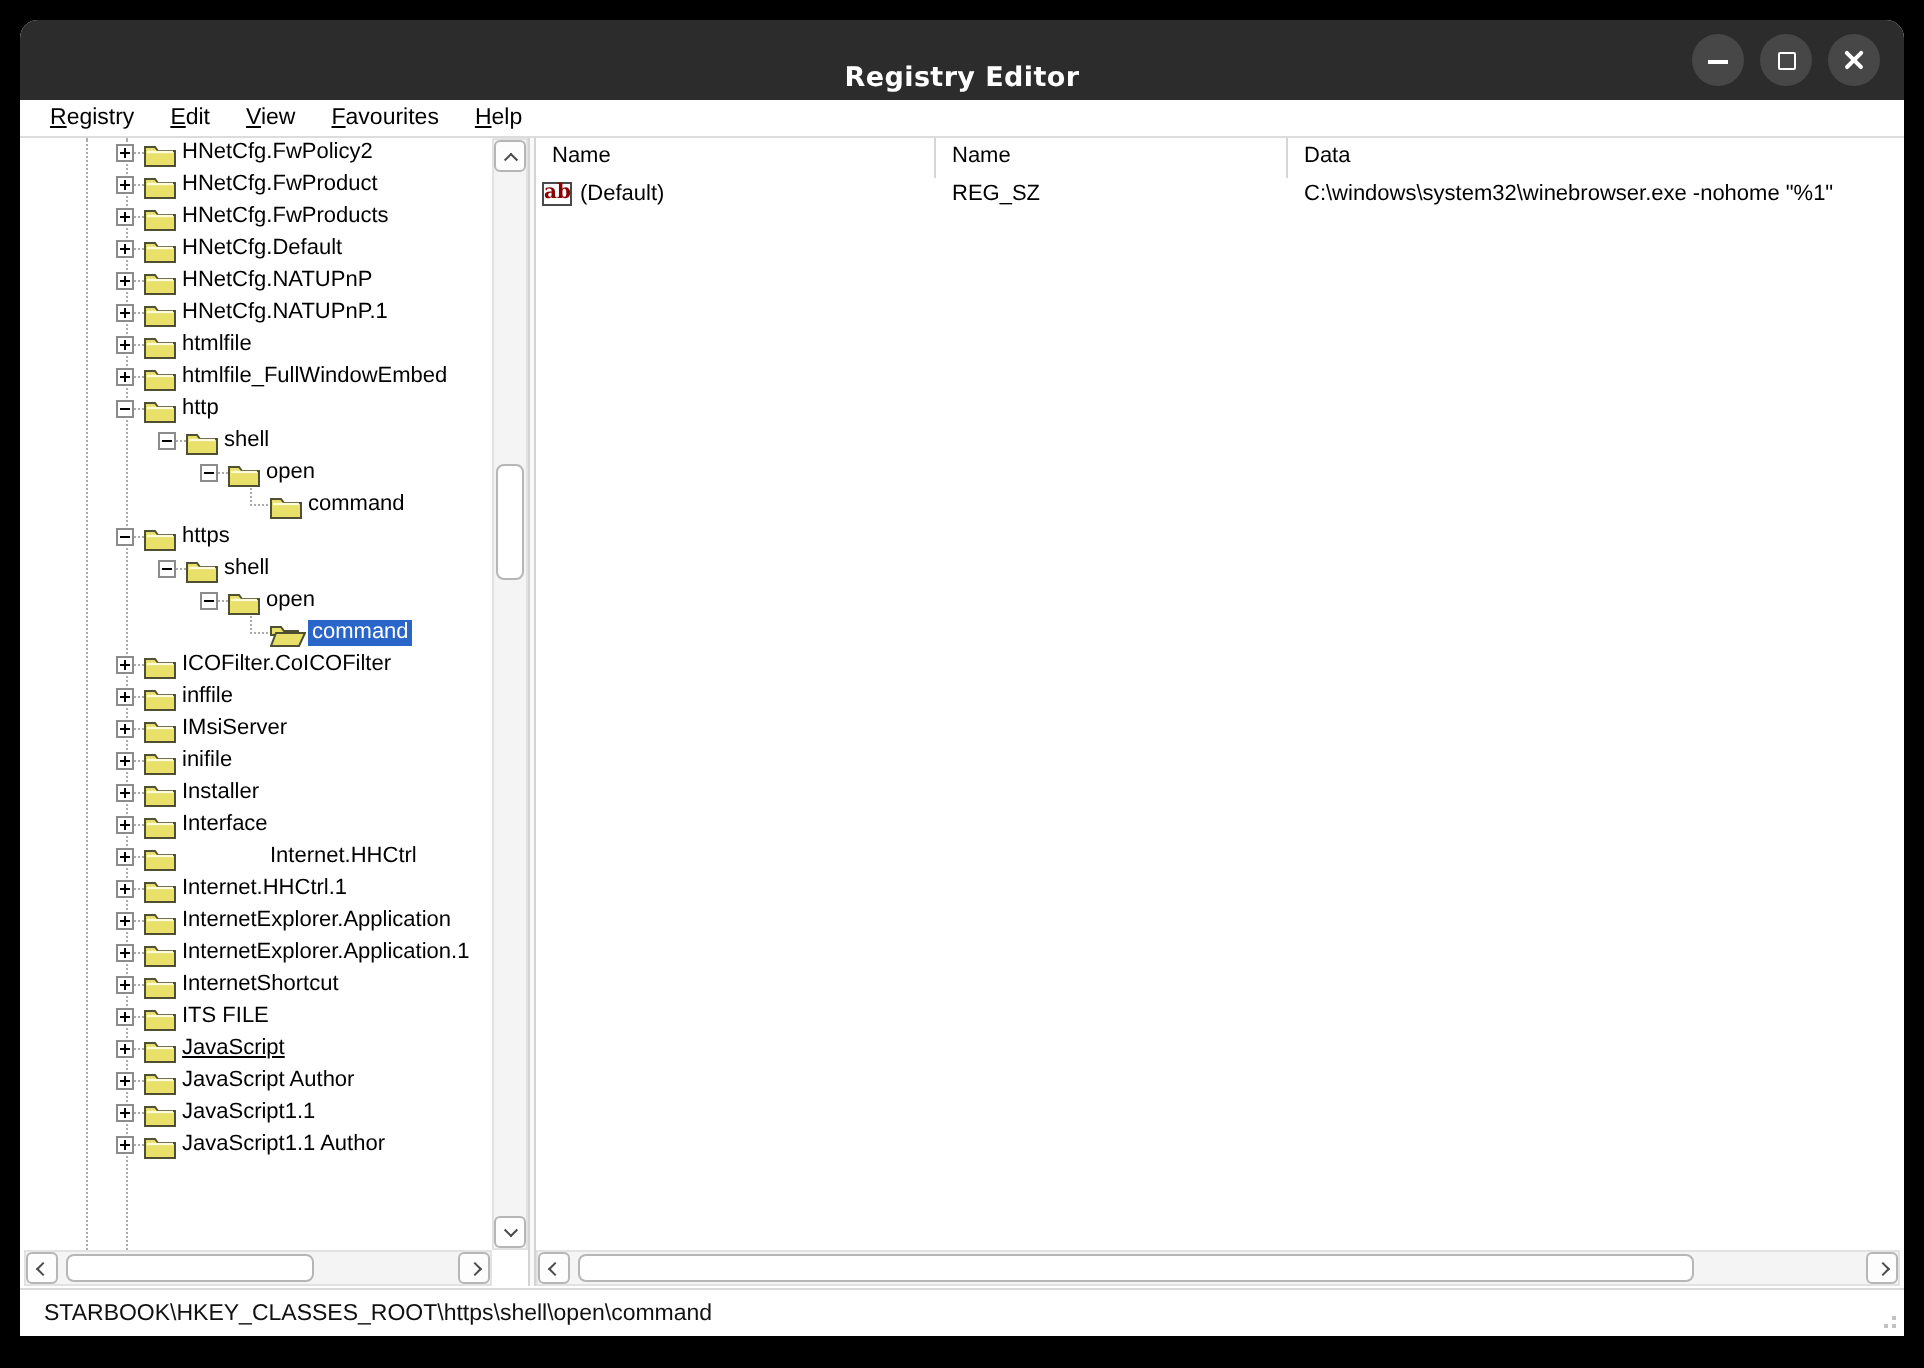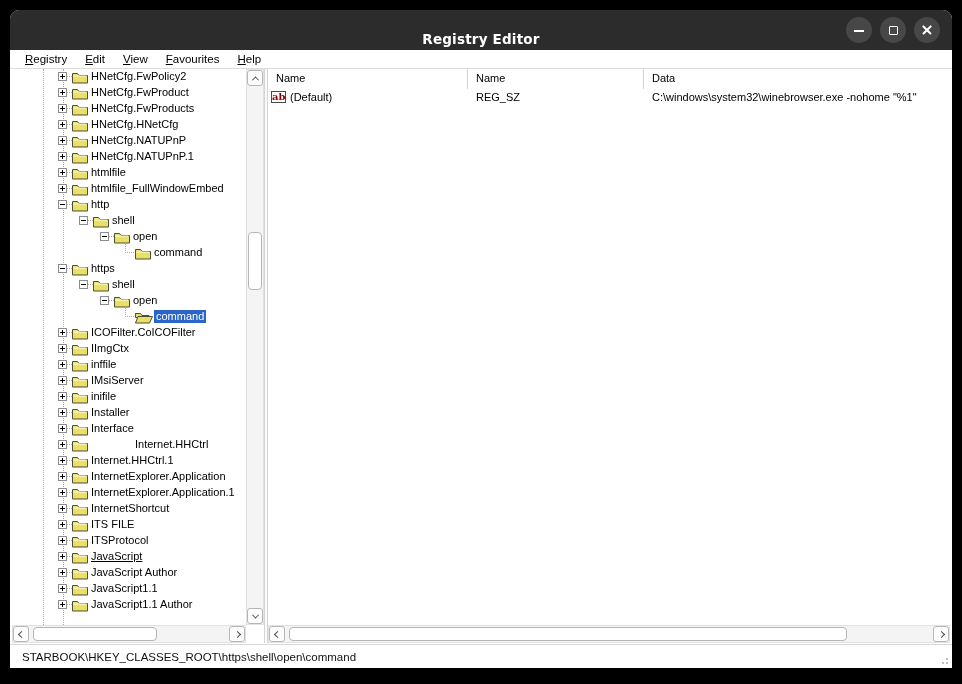--- a/index.html
+++ b/index.html
@@ -140,21 +140,21 @@
                 </svg></span>
               <span class="tree-label" style="left: 77px;">HNetCfg.FwProducts</span>
             </div>
             <div class="tree-row">
               <span class="expander plus" style="left: 46px;"></span>
               <span class="stub" style="left: 55px;"></span>
               <span class="folder" style="left: 60px;"><svg width="16" height="14" viewBox="0 0 16 14" class="folder-svg">
                   <path d="M0.5 3.5 h5 l1.5 2 h8.5 v7.5 h-15 z" fill="#e9e06a" stroke="#4f4f33"></path>
                   <path d="M1.5 6 h13" stroke="#fffbd8" stroke-width="1.2"></path>
                 </svg></span>
-              <span class="tree-label" style="left: 77px;">HNetCfg.HNetCfg</span>
+              <span class="tree-label" style="left: 77px;">HNetCfg.Default</span>
             </div>
             <div class="tree-row">
               <span class="expander plus" style="left: 46px;"></span>
               <span class="stub" style="left: 55px;"></span>
               <span class="folder" style="left: 60px;"><svg width="16" height="14" viewBox="0 0 16 14" class="folder-svg">
                   <path d="M0.5 3.5 h5 l1.5 2 h8.5 v7.5 h-15 z" fill="#e9e06a" stroke="#4f4f33"></path>
                   <path d="M1.5 6 h13" stroke="#fffbd8" stroke-width="1.2"></path>
                 </svg></span>
               <span class="tree-label" style="left: 77px;">HNetCfg.NATUPnP</span>
             </div>
@@ -264,29 +264,20 @@
                 </svg></span>
               <span class="tree-label" style="left: 77px;">ICOFilter.CoICOFilter</span>
             </div>
             <div class="tree-row">
               <span class="expander plus" style="left: 46px;"></span>
               <span class="stub" style="left: 55px;"></span>
               <span class="folder" style="left: 60px;"><svg width="16" height="14" viewBox="0 0 16 14" class="folder-svg">
                   <path d="M0.5 3.5 h5 l1.5 2 h8.5 v7.5 h-15 z" fill="#e9e06a" stroke="#4f4f33"></path>
                   <path d="M1.5 6 h13" stroke="#fffbd8" stroke-width="1.2"></path>
                 </svg></span>
-              <span class="tree-label" style="left: 77px;">IImgCtx</span>
-            </div>
-            <div class="tree-row">
-              <span class="expander plus" style="left: 46px;"></span>
-              <span class="stub" style="left: 55px;"></span>
-              <span class="folder" style="left: 60px;"><svg width="16" height="14" viewBox="0 0 16 14" class="folder-svg">
-                  <path d="M0.5 3.5 h5 l1.5 2 h8.5 v7.5 h-15 z" fill="#e9e06a" stroke="#4f4f33"></path>
-                  <path d="M1.5 6 h13" stroke="#fffbd8" stroke-width="1.2"></path>
-                </svg></span>
               <span class="tree-label" style="left: 77px;">inffile</span>
             </div>
             <div class="tree-row">
               <span class="expander plus" style="left: 46px;"></span>
               <span class="stub" style="left: 55px;"></span>
               <span class="folder" style="left: 60px;"><svg width="16" height="14" viewBox="0 0 16 14" class="folder-svg">
                   <path d="M0.5 3.5 h5 l1.5 2 h8.5 v7.5 h-15 z" fill="#e9e06a" stroke="#4f4f33"></path>
                   <path d="M1.5 6 h13" stroke="#fffbd8" stroke-width="1.2"></path>
                 </svg></span>
               <span class="tree-label" style="left: 77px;">IMsiServer</span>
@@ -364,29 +355,20 @@
               <span class="tree-label" style="left: 77px;">InternetShortcut</span>
             </div>
             <div class="tree-row">
               <span class="expander plus" style="left: 46px;"></span>
               <span class="stub" style="left: 55px;"></span>
               <span class="folder" style="left: 60px;"><svg width="16" height="14" viewBox="0 0 16 14" class="folder-svg">
                   <path d="M0.5 3.5 h5 l1.5 2 h8.5 v7.5 h-15 z" fill="#e9e06a" stroke="#4f4f33"></path>
                   <path d="M1.5 6 h13" stroke="#fffbd8" stroke-width="1.2"></path>
                 </svg></span>
               <span class="tree-label" style="left: 77px;">ITS FILE</span>
-            </div>
-            <div class="tree-row">
-              <span class="expander plus" style="left: 46px;"></span>
-              <span class="stub" style="left: 55px;"></span>
-              <span class="folder" style="left: 60px;"><svg width="16" height="14" viewBox="0 0 16 14" class="folder-svg">
-                  <path d="M0.5 3.5 h5 l1.5 2 h8.5 v7.5 h-15 z" fill="#e9e06a" stroke="#4f4f33"></path>
-                  <path d="M1.5 6 h13" stroke="#fffbd8" stroke-width="1.2"></path>
-                </svg></span>
-              <span class="tree-label" style="left: 77px;">ITSProtocol</span>
             </div>
             <div class="tree-row">
               <span class="expander plus" style="left: 46px;"></span>
               <span class="stub" style="left: 55px;"></span>
               <span class="folder" style="left: 60px;"><svg width="16" height="14" viewBox="0 0 16 14" class="folder-svg">
                   <path d="M0.5 3.5 h5 l1.5 2 h8.5 v7.5 h-15 z" fill="#e9e06a" stroke="#4f4f33"></path>
                   <path d="M1.5 6 h13" stroke="#fffbd8" stroke-width="1.2"></path>
                 </svg></span>
               <span class="tree-label" style="left: 77px; text-decoration: underline;">JavaScript</span>
             </div>

